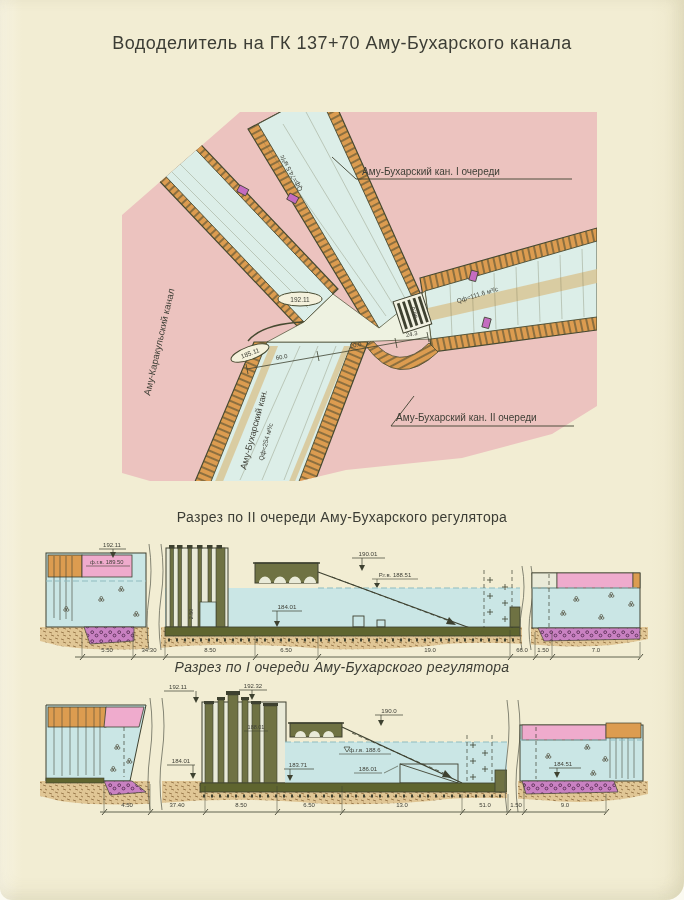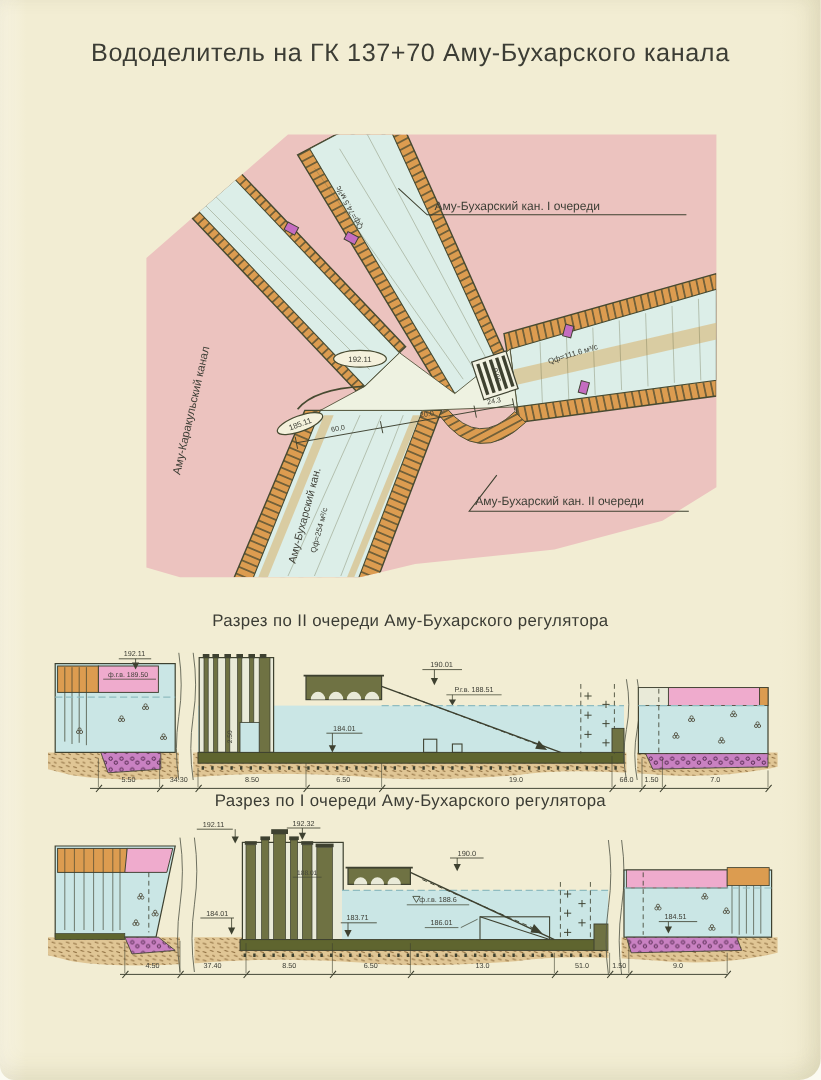--- a/index.html
+++ b/index.html
@@ -4,24 +4,24 @@
 <style>
   html,body{margin:0;padding:0;background:#fbfaf1;}
   .page{
     position:relative;width:684px;height:900px;overflow:hidden;
     background:linear-gradient(90deg,#f8f4e2 0,#f2edd3 22px,#f2edd3 95%,#eee8cc 100%);
     border-radius:0 0 18px 12px;
     box-shadow:inset -8px 0 14px rgba(120,110,70,.08), inset 0 -10px 16px rgba(120,110,70,.07);
     font-family:"Liberation Sans",sans-serif;color:#3c3d35;
   }
   .title-block{position:absolute;top:33px;left:0;width:100%;text-align:center;}
-  .t1{font-size:21px;letter-spacing:.5px;text-align:center;}
+  .t1{font-size:18px;letter-spacing:.5px;text-align:center;}
   .t2{font-size:13.5px;margin-top:5px;}
   .sec-heading{position:absolute;left:0;width:100%;text-align:center;font-size:14px;letter-spacing:.3px;}
-  #h2{top:509px;} #h1{top:659px;}
+  #h2{top:509px;} #h1{top:659px;font-style:italic;}
   svg{position:absolute;left:0;top:0;}
   svg text{fill:#3e3f36;font-family:"Liberation Sans",sans-serif;}
 </style>
 </head>
 <body>
 
 <div class="page">
 
   <div class="title-block">
     <div class="t1">Вододелитель на ГК 137+70 Аму-Бухарского канала</div>

